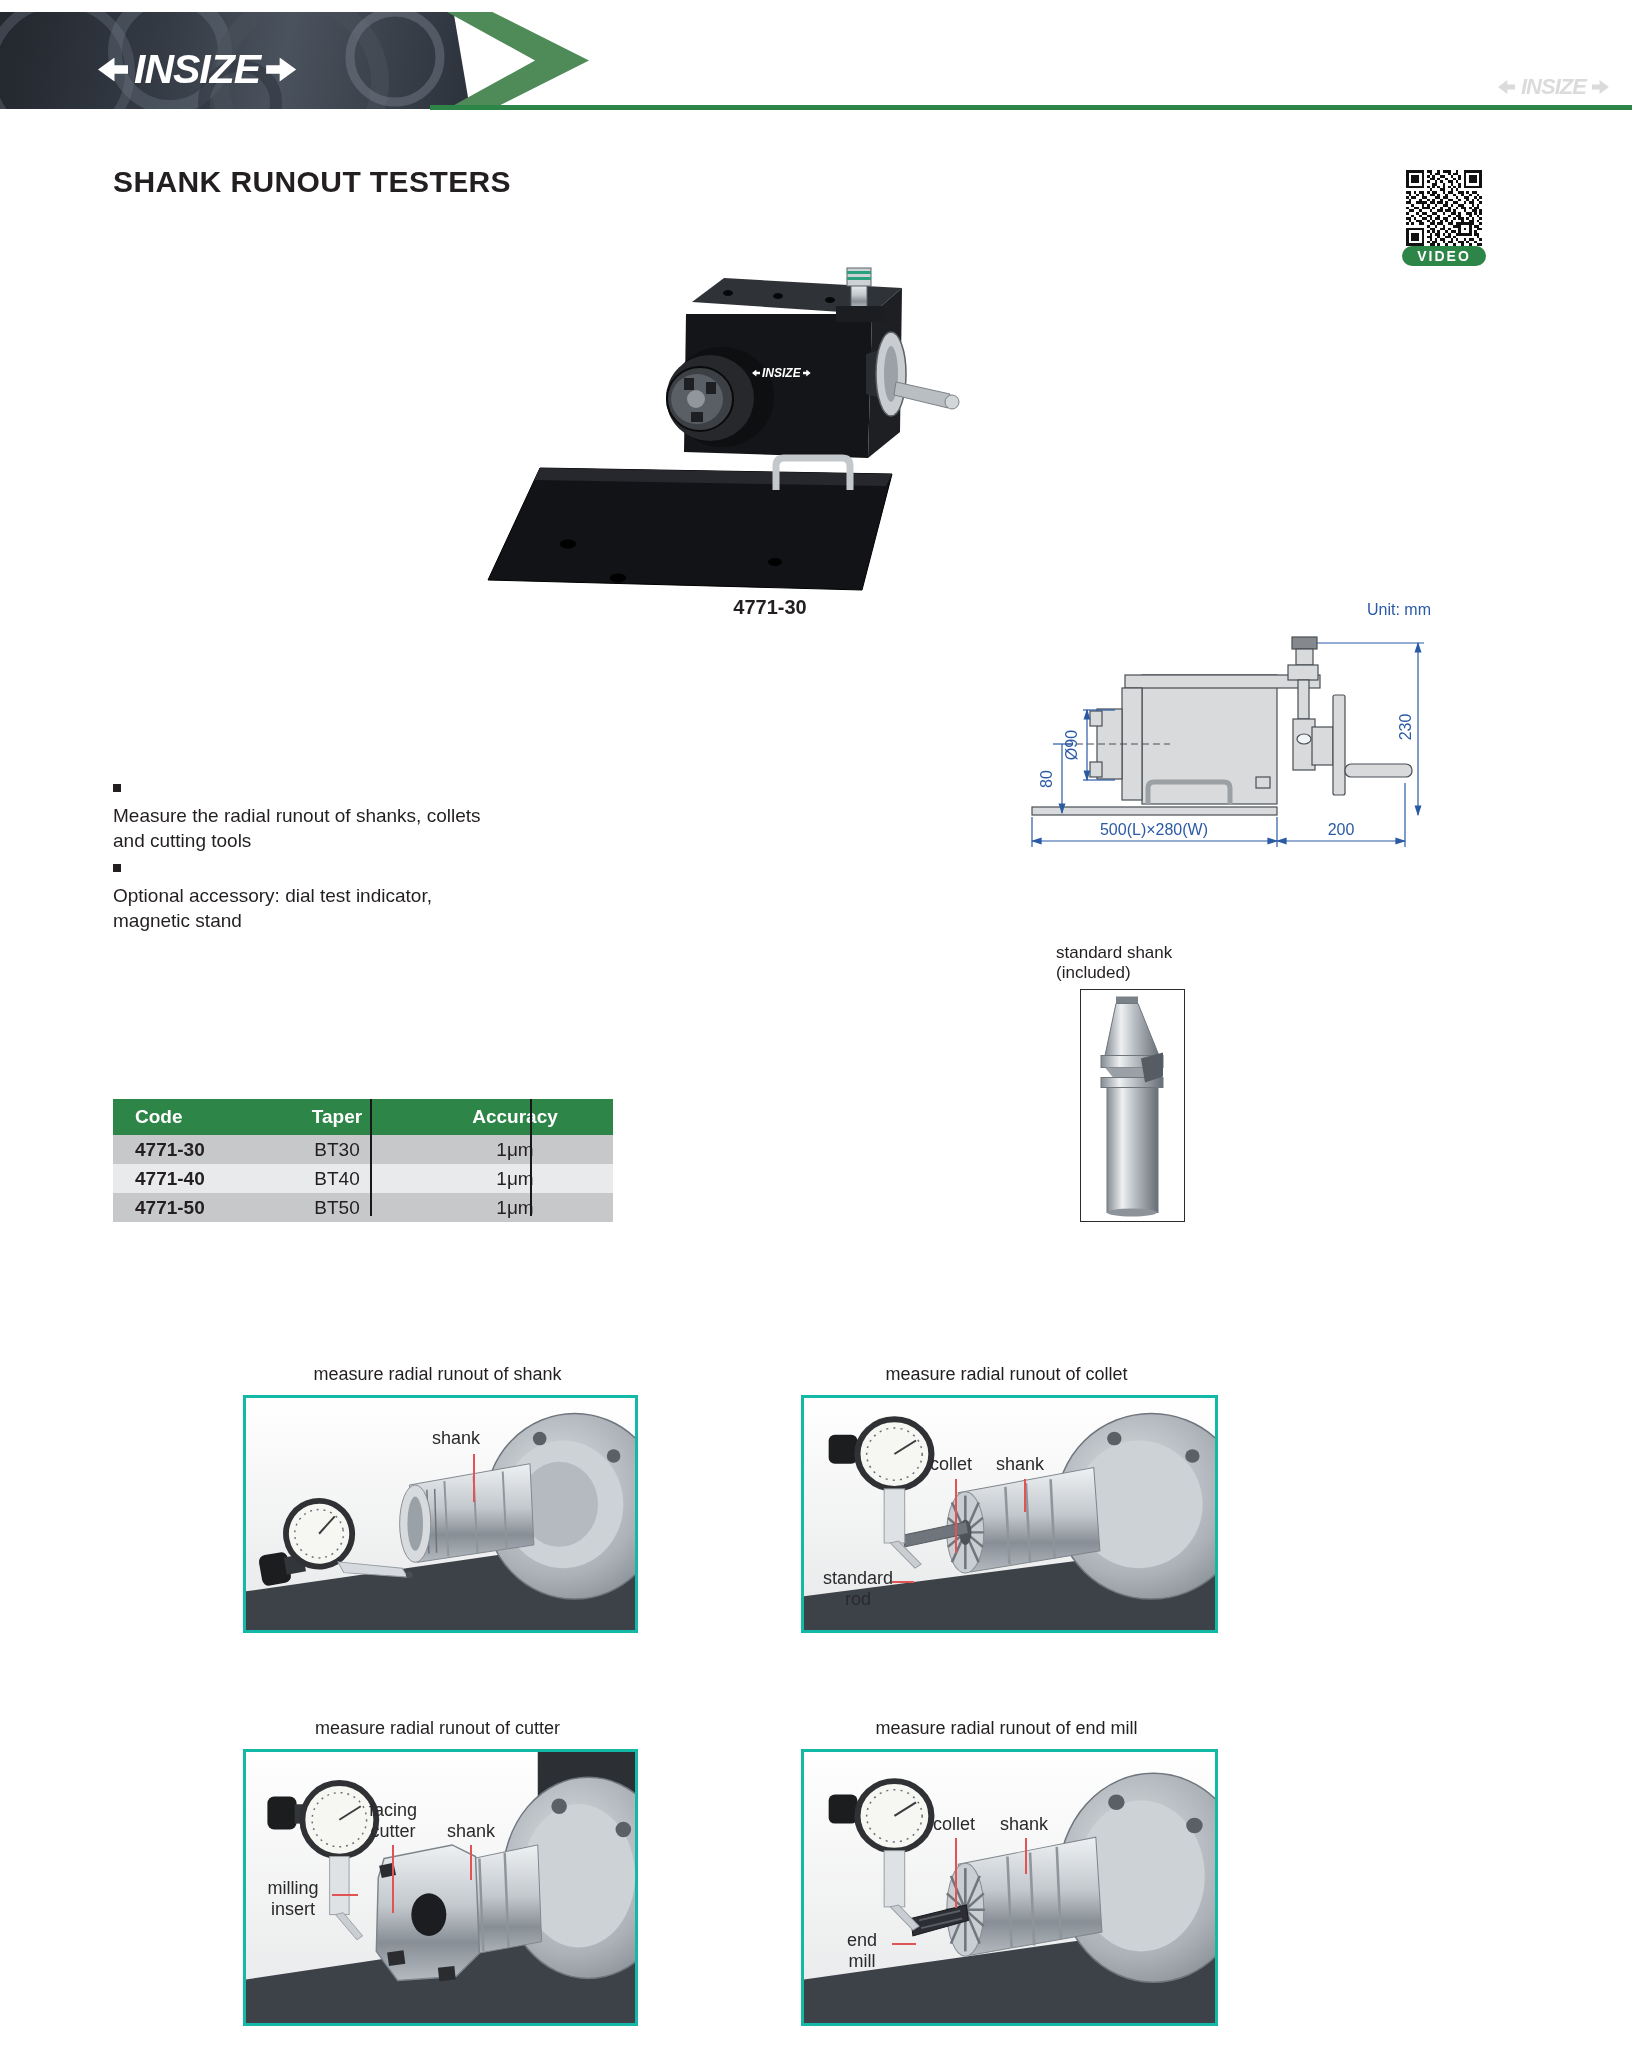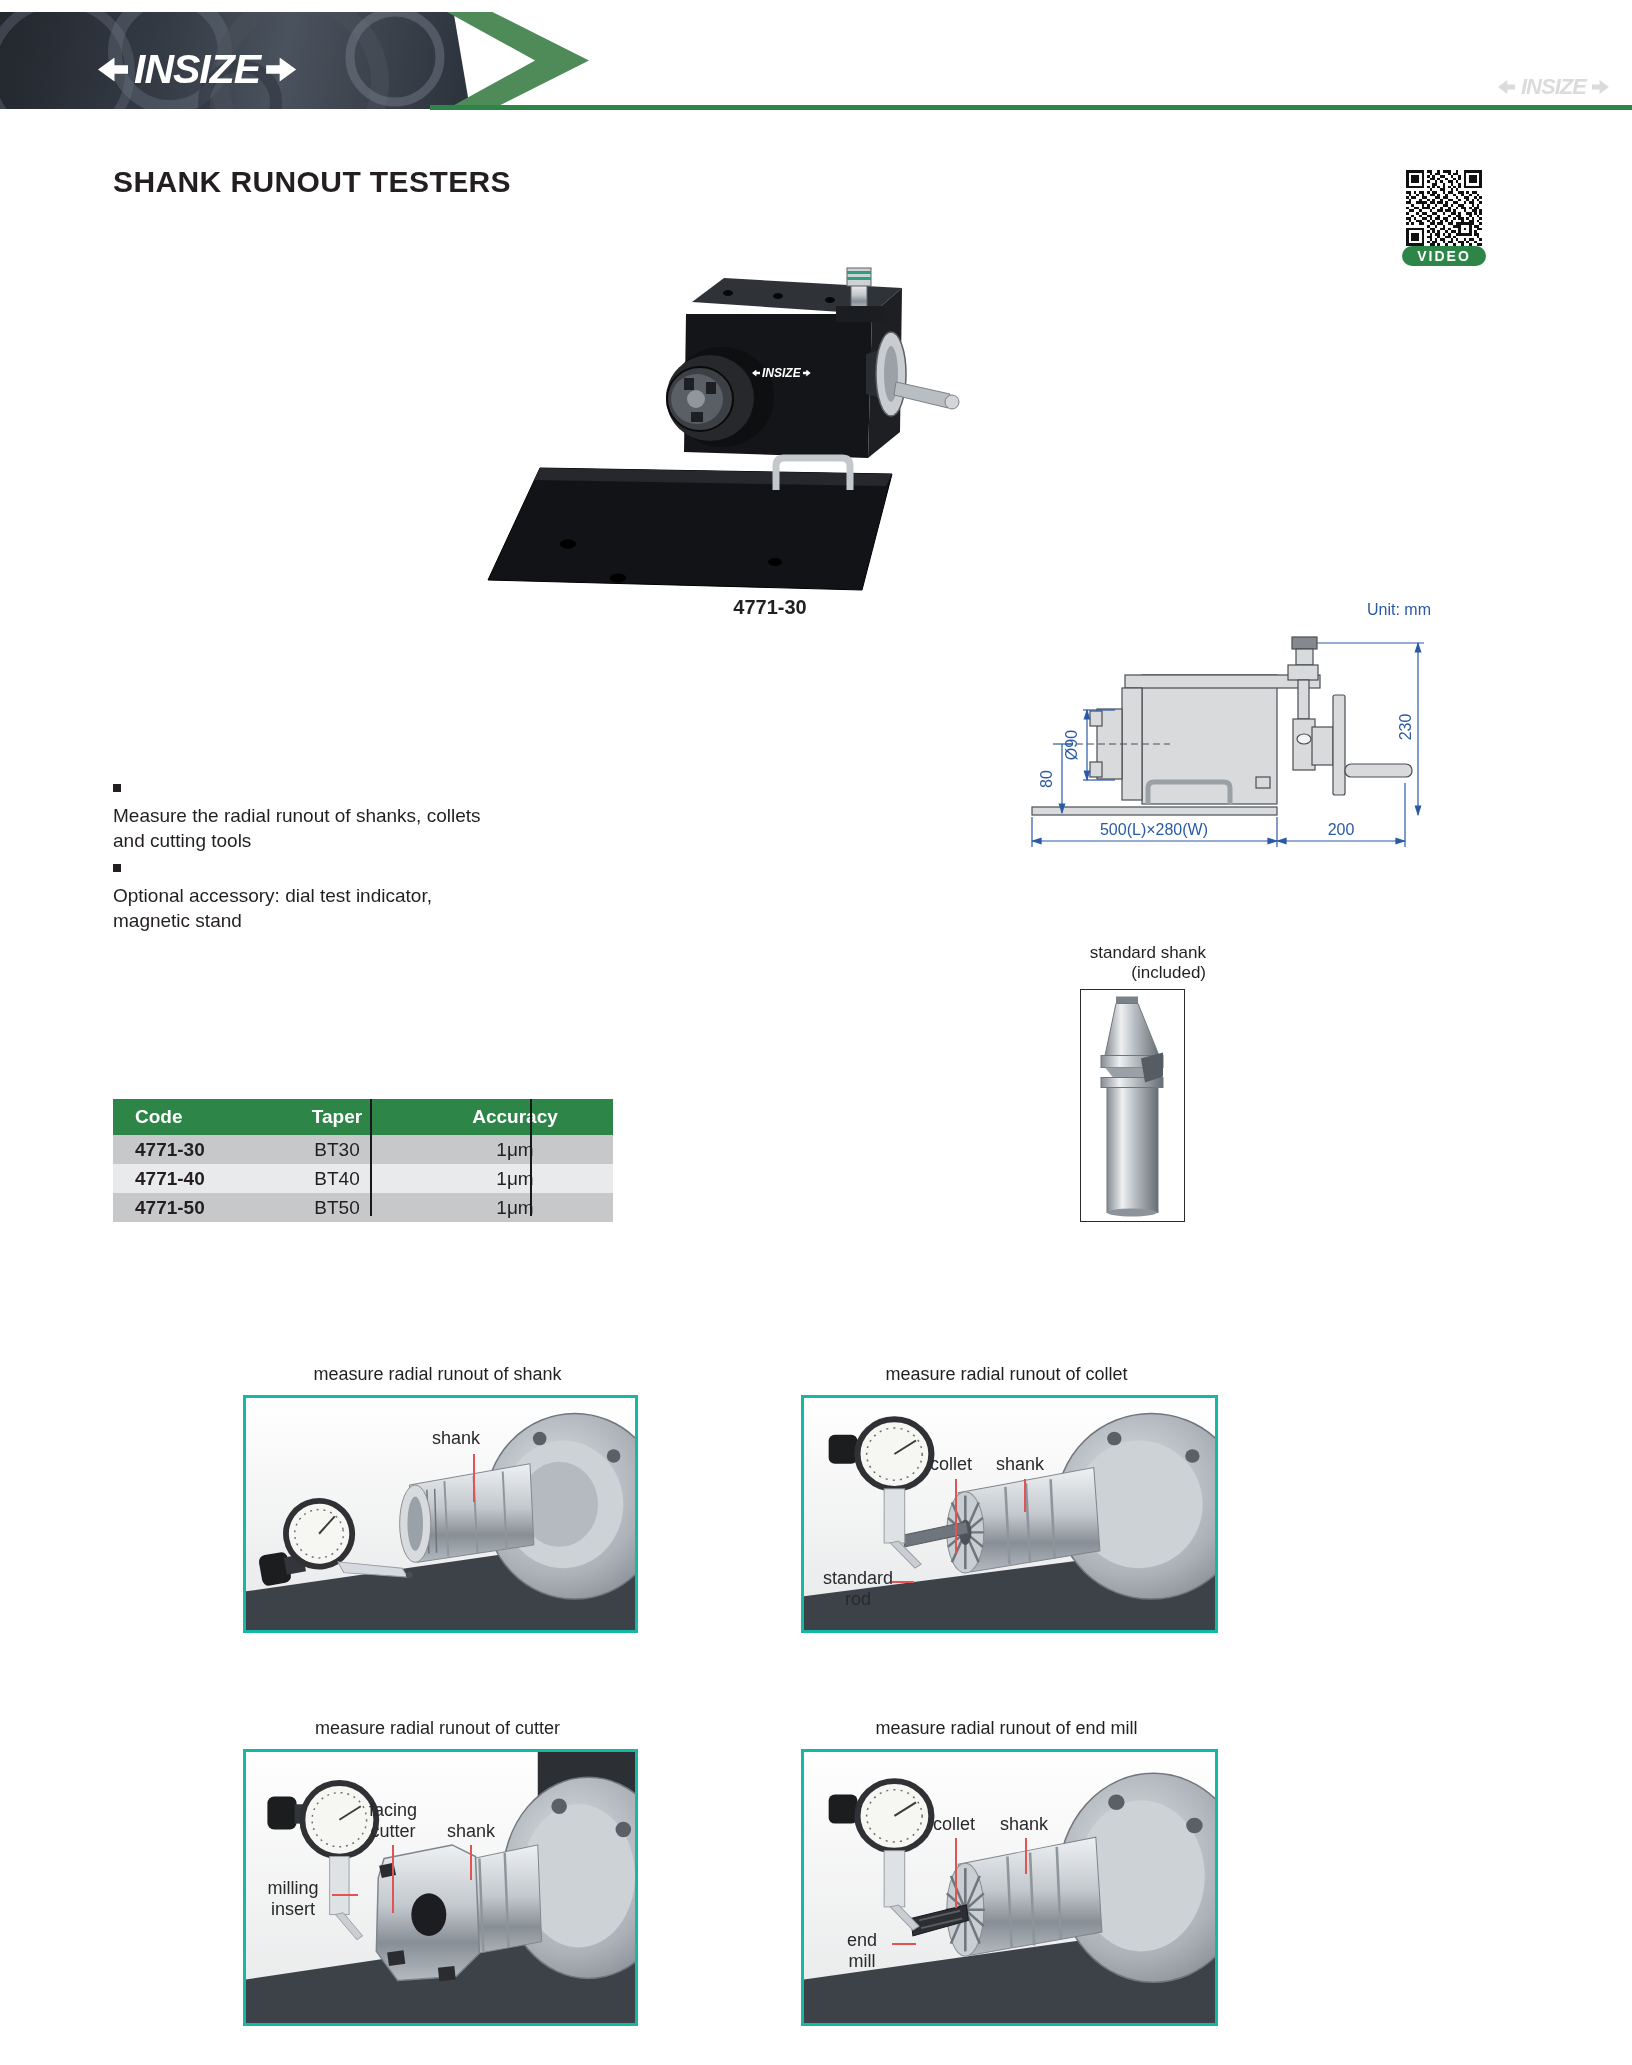--- a/index.html
+++ b/index.html
@@ -34,21 +34,21 @@
   .product-caption{left:670px;top:584px;width:200px;text-align:center;font-size:20px;font-weight:700;}
   .unit-label{left:1367px;top:589px;font-size:16px;color:#2B5AA5;}
   .drawing{left:1020px;top:615px;width:480px;height:235px;}
 
   
   .features{left:113px;top:764px;width:385px;}
   .feat{display:flex;gap:11px;font-size:19px;line-height:25px;margin-bottom:3px;flex-direction:column;}
   .bullet{flex:none;width:8px;height:8px;background:#231F20;margin-top:8px;}
 
   
-  .std-label{left:1056px;top:931px;width:150px;text-align:right;font-size:17px;line-height:20px;}
+  .std-label{left:1056px;top:931px;width:150px;text-align:left;font-size:17px;line-height:20px;}
   .std-box{left:1080px;top:977px;width:103px;height:231px;border:1px solid #2B2B2B;background:#fff;}
   .std-box svg{width:100%;height:100%;}
 
   
   .spec-table{left:113px;top:1087px;width:500px;font-size:19px;}
   .tr{display:flex;height:29px;align-items:center;}
   .tr-head{height:36px;background:#2E8548;color:#fff;font-weight:700;}
   .tr-a{background:#C7C8CA;}
   .tr-b{background:#E9EAEB;}
   .c1{width:144px;padding-left:22px;box-sizing:border-box;}

